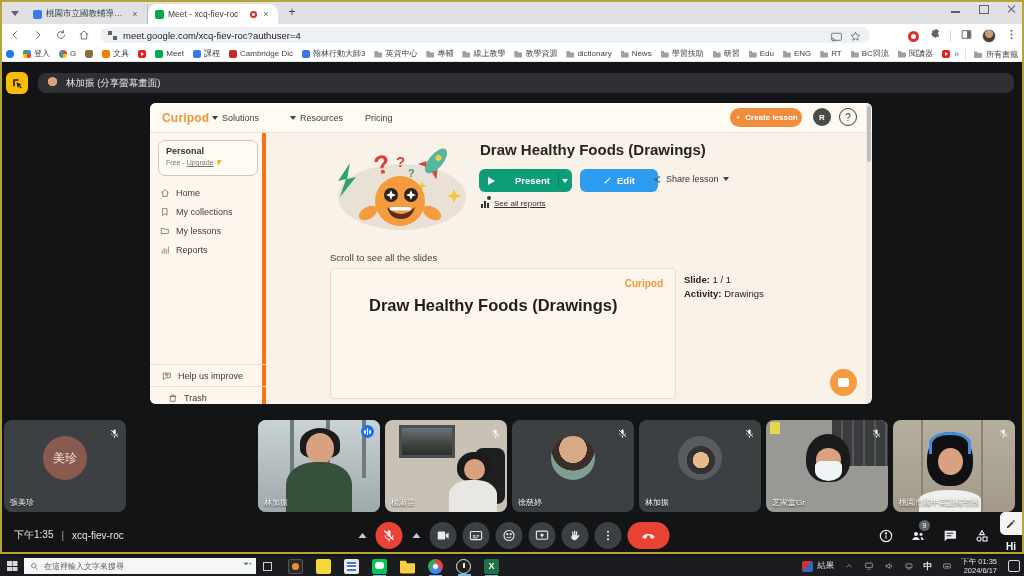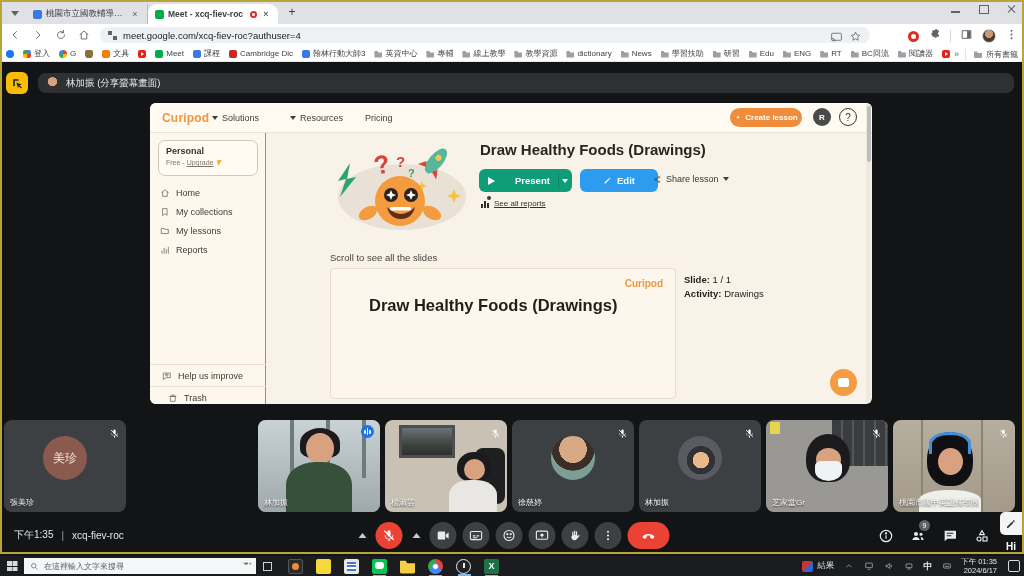--- a/index.html
+++ b/index.html
@@ -10,21 +10,21 @@
   .capture-frame{position:absolute;left:0;top:0;width:1024px;height:554px;border:2px solid #b9a43a;pointer-events:none;z-index:60;}
 
   
   .tabstrip{position:absolute;left:0;top:0;width:1024px;height:24px;background:#dfe1e5;display:flex;align-items:flex-end;padding-left:6px;}
   .tab-search{width:14px;height:14px;margin:0 4px 4px 2px;border-radius:50%;display:flex;align-items:center;justify-content:center;}
   .tri-down{width:0;height:0;border-left:4px solid transparent;border-right:4px solid transparent;border-top:5px solid #5f6368;}
   .tab{height:20px;display:flex;align-items:center;gap:4px;padding:0 7px;font-size:8.5px;color:#3c4043;}
   .tab .fava{width:9px;height:9px;border-radius:2px;flex:none;}
   .tab .t-title{white-space:nowrap;overflow:hidden;text-overflow:ellipsis;flex:1;}
   .tab-inactive{width:122px;border-right:1px solid #b8bcc0;}
-  .tab-active{width:130px;background:#fff;border-radius:9px 9px 0 0;font-weight:bold;}
+  .tab-active{width:130px;background:#fff;border-radius:9px 9px 0 0;}
   .rec-dot{width:7px;height:7px;border-radius:50%;border:2px solid #d93025;flex:none;}
   .tab-close{width:10px;height:10px;flex:none;display:flex;align-items:center;justify-content:center;color:#5f6368;font-size:9px;line-height:1;}
   .newtab{width:16px;height:16px;margin:0 0 3px 6px;color:#3c4043;font-size:12px;line-height:14px;text-align:center;}
   .win-controls{position:absolute;right:6px;top:1px;display:flex;gap:16px;align-items:center;height:16px;}
   .win-controls .wc{width:12px;height:10px;position:relative;}
   .wc-min::after{content:"";position:absolute;left:1px;top:7px;width:9px;height:1.5px;background:#5f6368;}
   .wc-max::after{content:"";position:absolute;left:1px;top:1px;width:8px;height:7px;border:1.2px solid #5f6368;}
   .wc-close::before,.wc-close::after{content:"";position:absolute;left:5px;top:0;width:1.4px;height:10px;background:#5f6368;}
   .wc-close::before{transform:rotate(45deg);}.wc-close::after{transform:rotate(-45deg);}
 
@@ -75,21 +75,21 @@
   #share{position:absolute;left:150px;top:41px;width:722px;height:301px;background:#f9f2e9;border-radius:6px;overflow:hidden;}
   .cp-nav{position:absolute;left:0;top:0;width:100%;height:30px;background:#fffaf2;border-bottom:1px solid #ece3d6;}
   .cp-logo{position:absolute;left:12px;top:8px;font-size:12px;font-weight:bold;color:#f0963c;letter-spacing:.2px;}
   .cp-link{position:absolute;top:10px;font-size:9px;color:#43403a;display:flex;align-items:center;gap:4px;}
   .chev{width:0;height:0;border-left:3.5px solid transparent;border-right:3.5px solid transparent;border-top:4.5px solid #43403a;}
   .cp-create{position:absolute;left:580px;top:5px;width:72px;height:19px;background:#ef8d3c;border:none;border-radius:11px;color:#fff;font-size:8px;font-weight:bold;display:flex;align-items:center;justify-content:center;gap:3px;}
   .cp-create svg{width:8px;height:8px;fill:#fff;}
   .cp-avatar{position:absolute;left:663px;top:5px;width:18px;height:18px;border-radius:50%;background:#4a4a4a;color:#fff;font-size:8px;font-weight:bold;display:flex;align-items:center;justify-content:center;border:none;}
   .cp-help{position:absolute;left:689px;top:5px;width:18px;height:18px;border-radius:50%;background:#fffaf2;border:1px solid #3a3733;color:#3a3733;font-size:10px;display:flex;align-items:center;justify-content:center;}
 
-  .cp-side{position:absolute;left:0;top:30px;width:116px;height:271px;background:#fdf7ee;border-right:1px solid #f97316;}
+  .cp-side{position:absolute;left:0;top:30px;width:116px;height:271px;background:#fdf7ee;border-right:4px solid #f97316;}
   .plan-box{position:absolute;left:8px;top:7px;width:100px;height:36px;border:1px solid #cfc8bb;border-radius:7px;background:#fffaf2;padding:5px 7px;}
   .plan-name{font-size:9px;font-weight:bold;color:#3a362f;}
   .plan-sub{font-size:7px;color:#7d776c;margin-top:3px;display:flex;align-items:center;gap:2px;}
   .plan-sub .upg{text-decoration:underline;}
   .bolt{width:0;height:0;border-left:3px solid transparent;border-right:2px solid transparent;border-top:6px solid #f2b23c;transform:skewX(-18deg);}
   .side-item{position:absolute;left:10px;display:flex;align-items:center;gap:6px;font-size:9px;color:#3f3b34;}
   .side-item svg{width:10px;height:10px;stroke:#5a554c;fill:none;stroke-width:1.6;stroke-linecap:round;stroke-linejoin:round;flex:none;}
   .side-foot{border-top:1px solid #eae1d3;width:116px;left:0;padding:6px 0 6px 12px;}
 
   .cp-main-title{position:absolute;left:330px;top:38px;font-size:15px;font-weight:bold;color:#29251f;}

